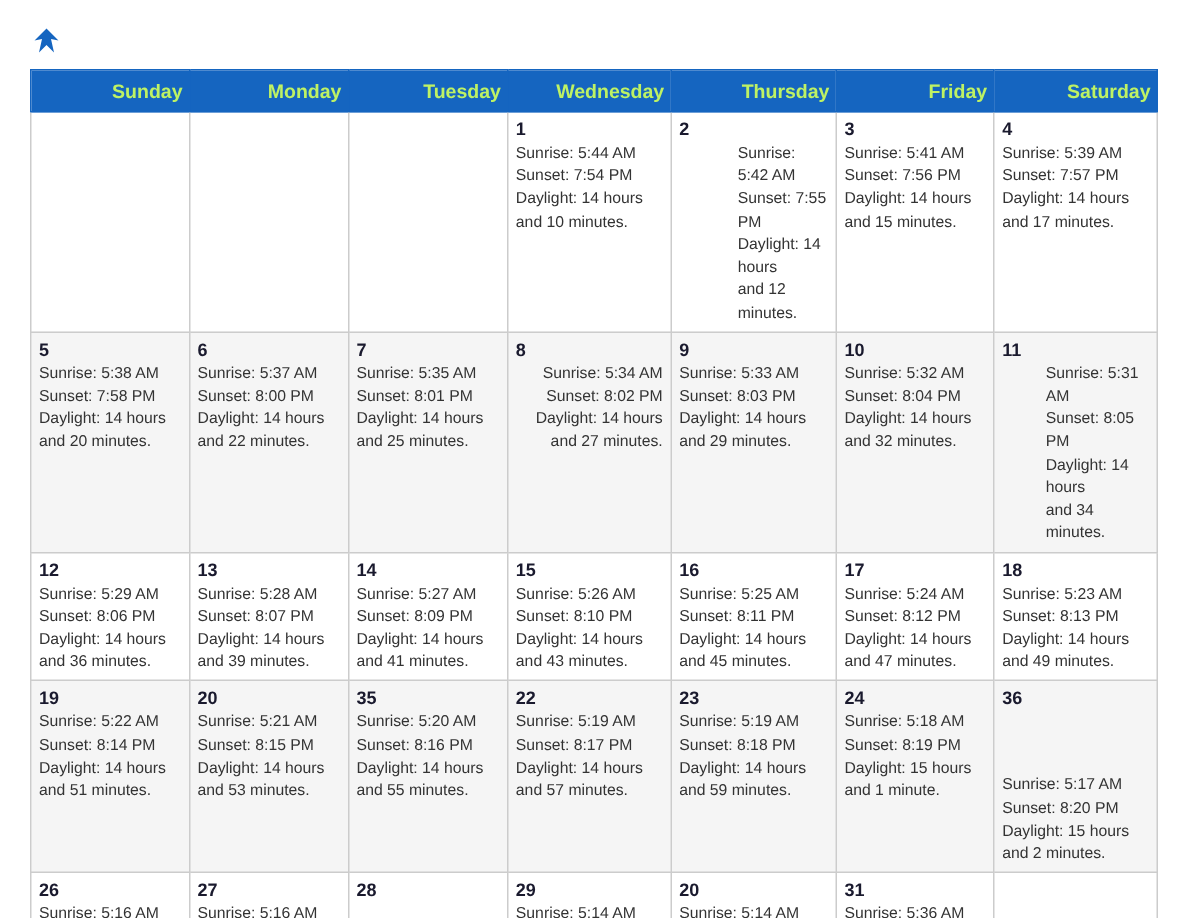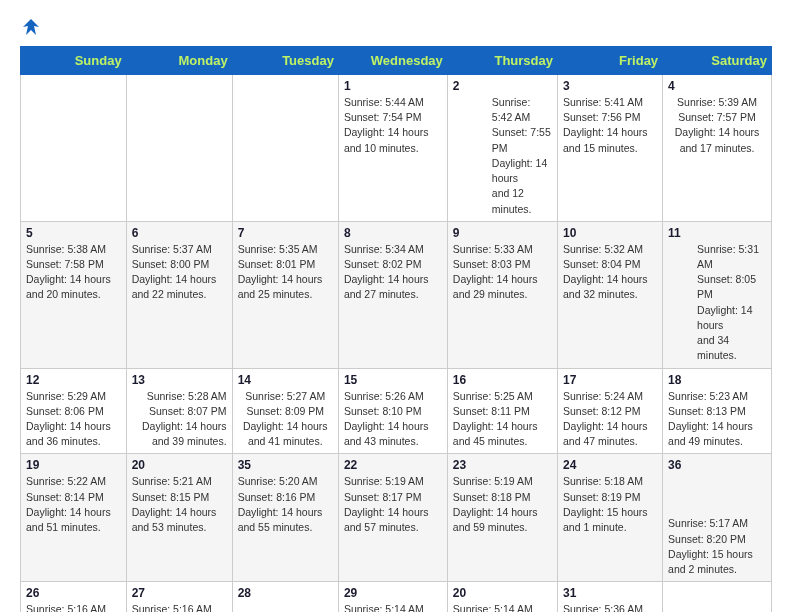--- a/index.html
+++ b/index.html
@@ -150,21 +150,21 @@
         </td>
         <td>
           <span class="day-num">3</span>
           <div class="day-info" style="white-space: pre-line;">Sunrise: 5:41 AM
 Sunset: 7:56 PM
 Daylight: 14 hours
 and 15 minutes.</div>
         </td>
         <td>
           <span class="day-num">4</span>
-          <div class="day-info" style="white-space: pre-line; text-align: center;">Sunrise: 5:39 AM
+          <div class="day-info" style="white-space: pre-line;">Sunrise: 5:39 AM
 Sunset: 7:57 PM
 Daylight: 14 hours
 and 17 minutes.</div>
         </td>
       </tr>
       <tr>
         <td>
           <span class="day-num">5</span>
           <div class="day-info" style="white-space: pre-line;">Sunrise: 5:38 AM
 Sunset: 7:58 PM
@@ -180,21 +180,21 @@
         </td>
         <td>
           <span class="day-num">7</span>
           <div class="day-info" style="white-space: pre-line;">Sunrise: 5:35 AM
 Sunset: 8:01 PM
 Daylight: 14 hours
 and 25 minutes.</div>
         </td>
         <td>
           <span class="day-num">8</span>
-          <div class="day-info" style="white-space: pre-line;">Sunrise: 5:34 AM
+          <div class="day-info" style="white-space: pre-line; text-align: right;">Sunrise: 5:34 AM
 Sunset: 8:02 PM
 Daylight: 14 hours
 and 27 minutes.</div>
         </td>
         <td>
           <span class="day-num">9</span>
           <div class="day-info" style="white-space: pre-line;">Sunrise: 5:33 AM
 Sunset: 8:03 PM
 Daylight: 14 hours
 and 29 minutes.</div>
@@ -217,28 +217,28 @@
       <tr>
         <td>
           <span class="day-num">12</span>
           <div class="day-info" style="white-space: pre-line;">Sunrise: 5:29 AM
 Sunset: 8:06 PM
 Daylight: 14 hours
 and 36 minutes.</div>
         </td>
         <td>
           <span class="day-num">13</span>
-          <div class="day-info" style="white-space: pre-line; text-align: right;">Sunrise: 5:28 AM
+          <div class="day-info" style="white-space: pre-line;">Sunrise: 5:28 AM
 Sunset: 8:07 PM
 Daylight: 14 hours
 and 39 minutes.</div>
         </td>
         <td>
           <span class="day-num">14</span>
-          <div class="day-info" style="white-space: pre-line; text-align: center;">Sunrise: 5:27 AM
+          <div class="day-info" style="white-space: pre-line;">Sunrise: 5:27 AM
 Sunset: 8:09 PM
 Daylight: 14 hours
 and 41 minutes.</div>
         </td>
         <td>
           <span class="day-num">15</span>
           <div class="day-info" style="white-space: pre-line;">Sunrise: 5:26 AM
 Sunset: 8:10 PM
 Daylight: 14 hours
 and 43 minutes.</div>

